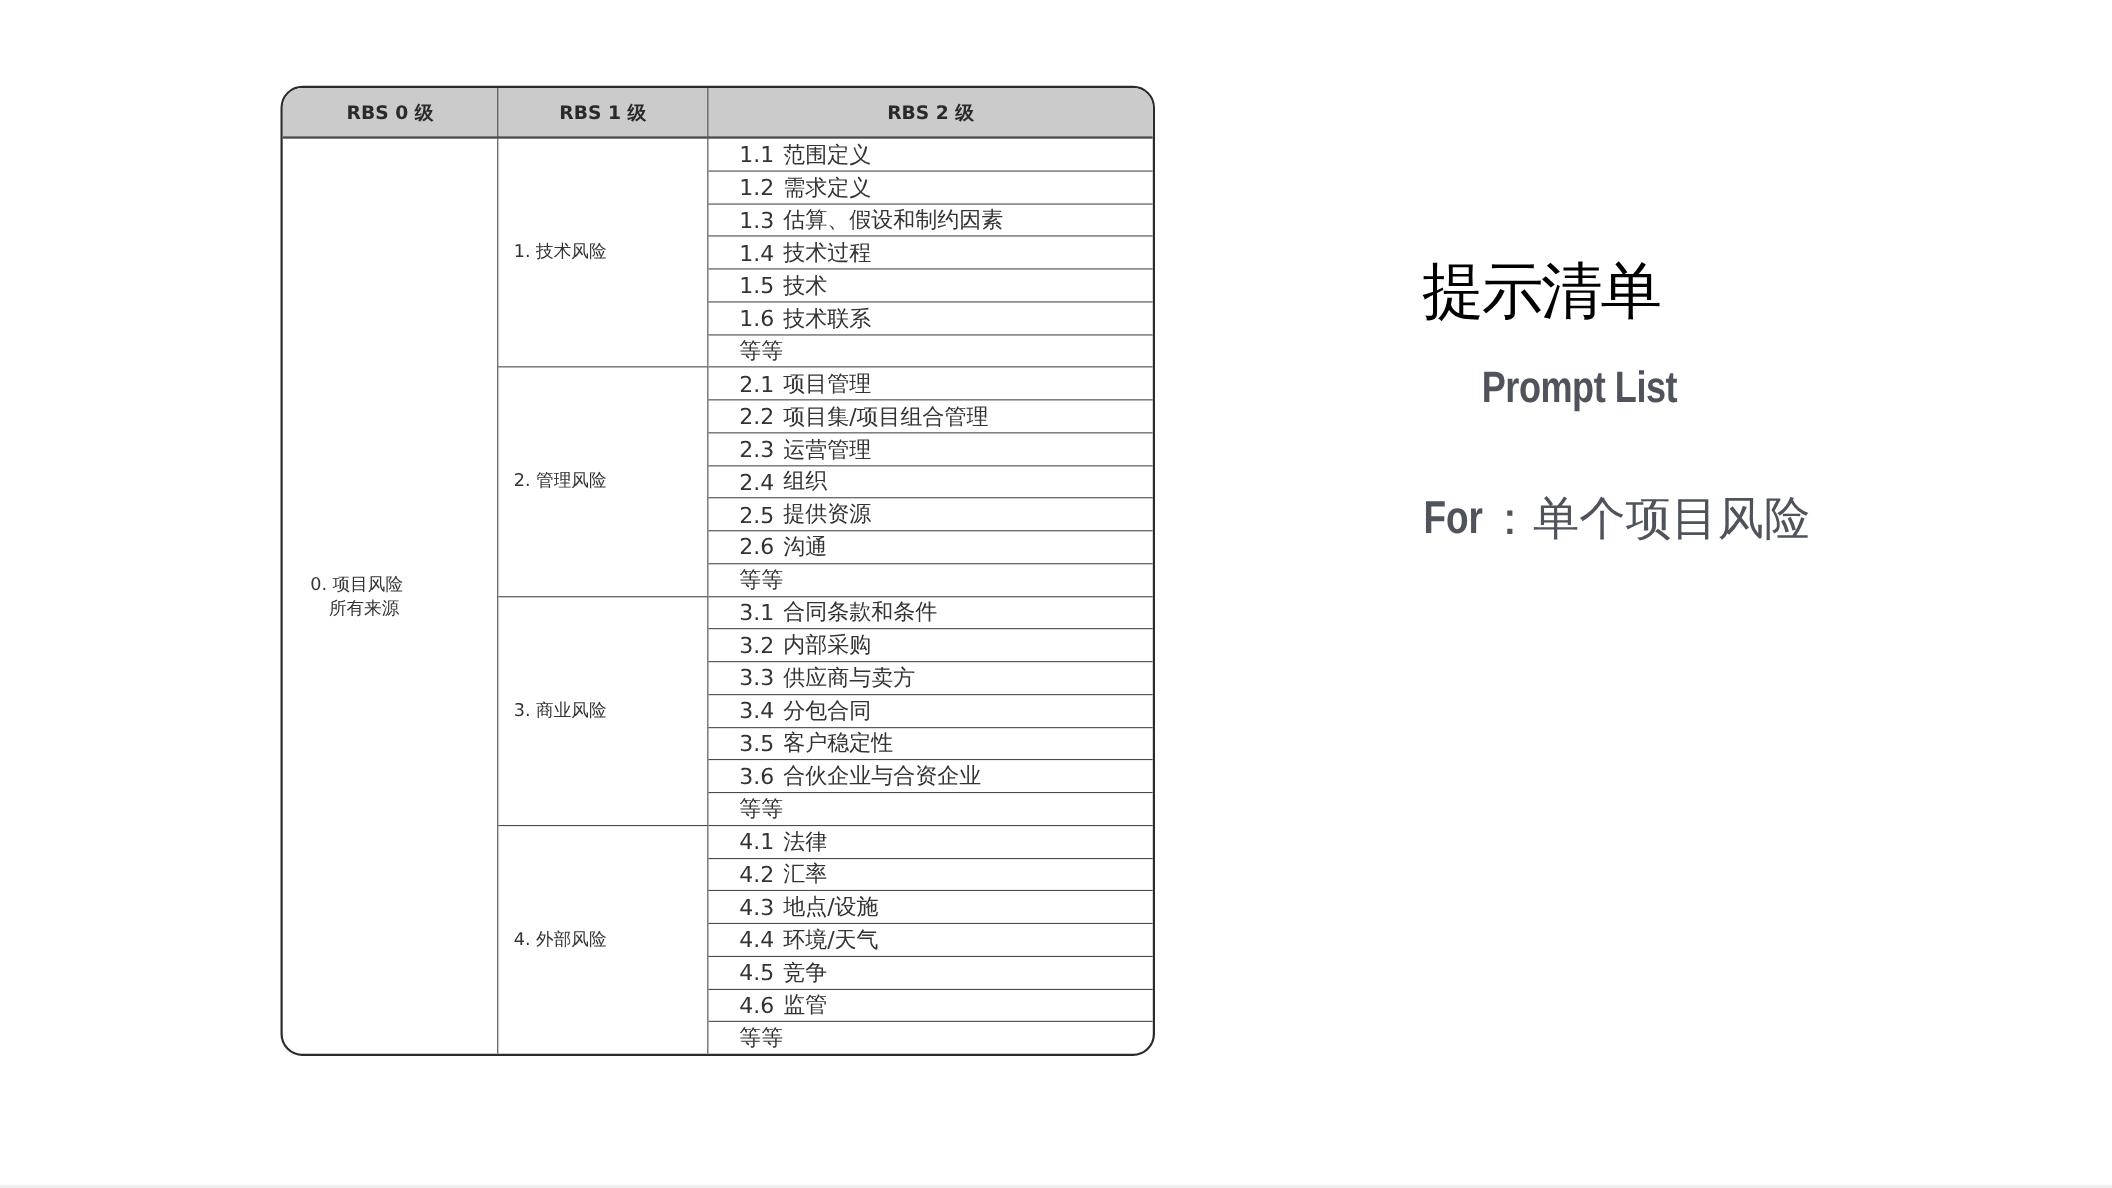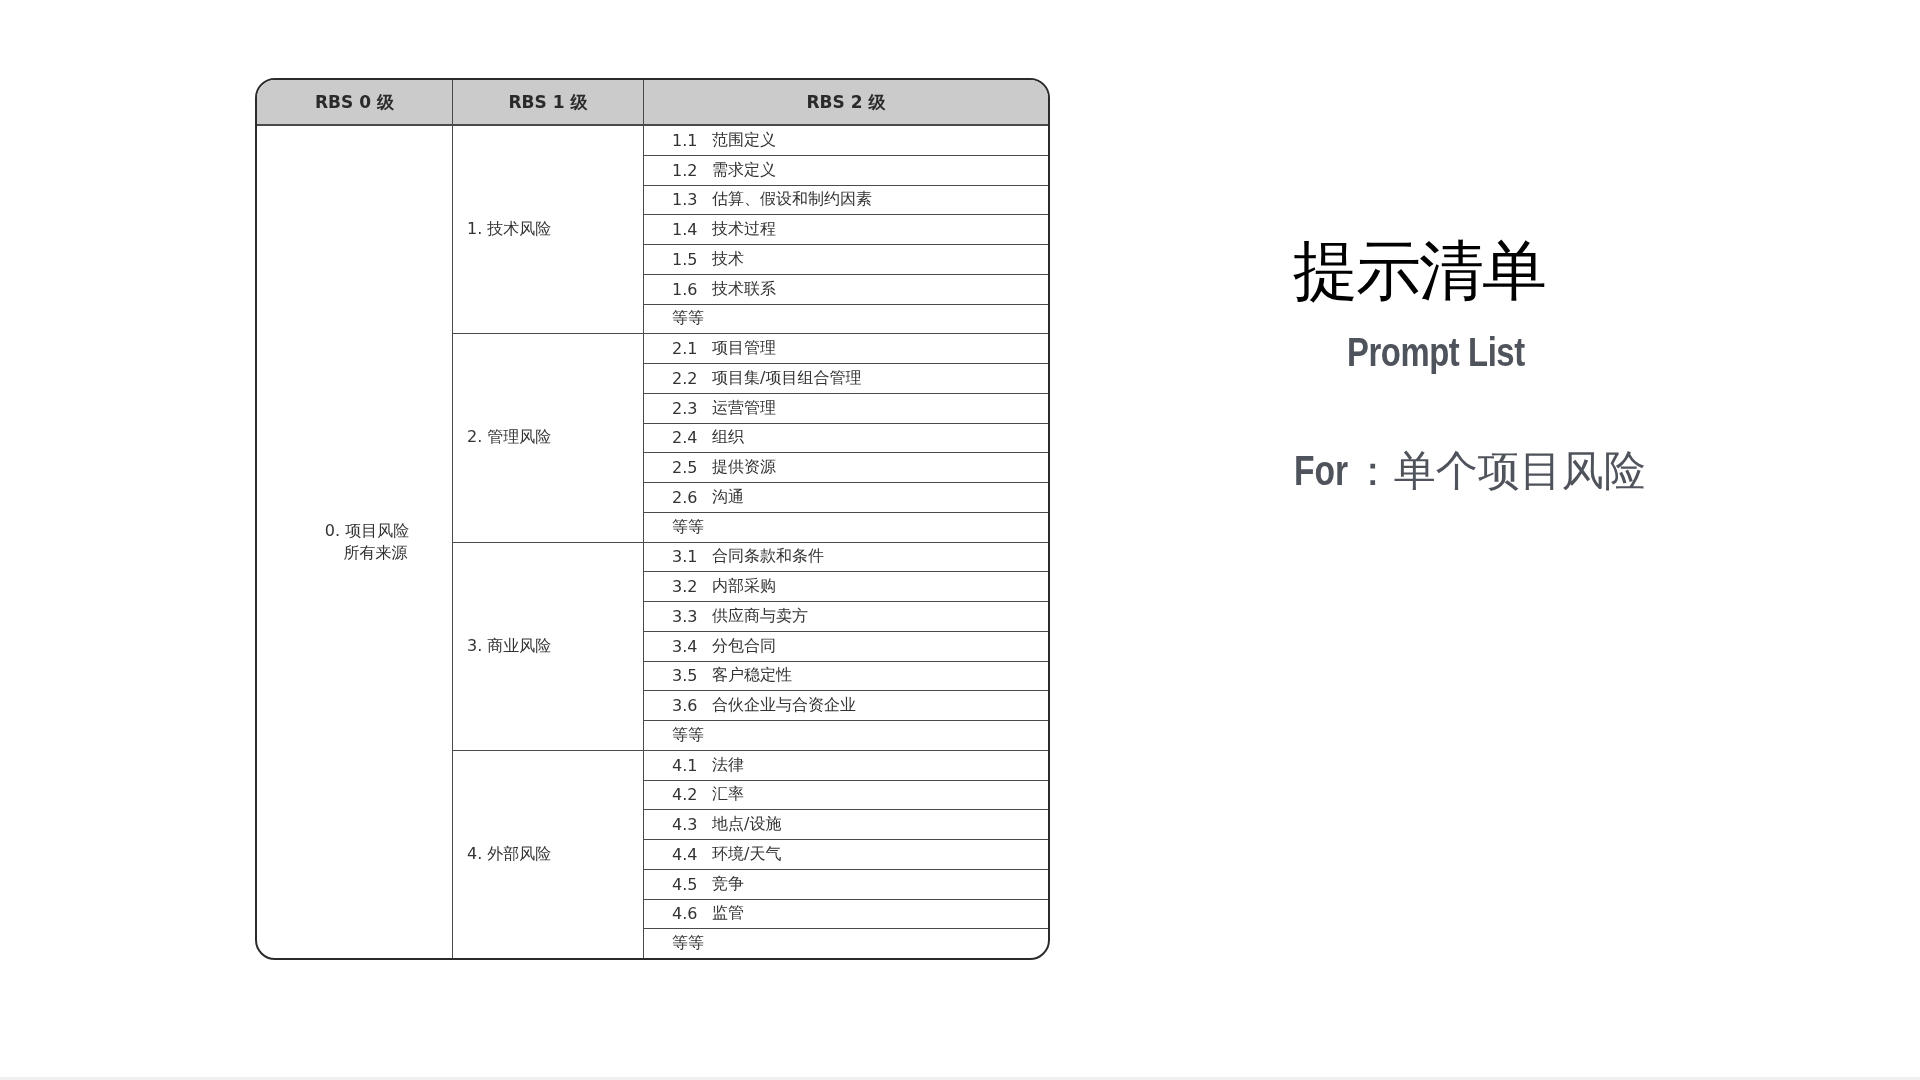--- a/index.html
+++ b/index.html
@@ -12,39 +12,39 @@
     border:2.5px solid #2b2b2b; border-radius:20px; box-sizing:border-box; overflow:hidden;
     display:grid; grid-template-columns:195px 191px 1fr; grid-template-rows:46px 1fr;
   }
   .hdr {
     background:#cbcbcb; display:flex; align-items:center; justify-content:center;
     font-weight:bold; font-size:17px; color:#2a2a2a;
     border-bottom:2px solid #4a4a4a;
   }
   .hdr + .hdr { border-left:1.5px solid #4a4a4a; }
   .col0 {
-    display:flex; flex-direction:column; justify-content:center; align-items:center;
+    display:flex; flex-direction:column; justify-content:center; align-items:flex-start;
     padding-left:25px; font-size:16px; color:#333; line-height:22px;
   }
   .col0 .l2 { padding-left:17px; }
   .col1 { border-left:1.5px solid #4a4a4a; display:flex; flex-direction:column; }
   .col2 { border-left:1.5px solid #4a4a4a; display:flex; flex-direction:column; }
   .grp {
     flex:7 1 0; display:flex; align-items:center; padding-left:14px;
     font-size:16px; color:#333; border-bottom:1.5px solid #4a4a4a;
   }
   .grp:last-child { border-bottom:none; }
   .row {
     flex:1 1 0; display:flex; align-items:center; padding-left:28px;
-    font-size:16px; color:#333; border-bottom:1.5px solid #4a4a4a; box-sizing:border-box;
+    font-size:20px; color:#333; border-bottom:1.5px solid #4a4a4a; box-sizing:border-box;
   }
   .row.last { border-bottom:none; }
   .row .num { width:40px; display:inline-block; }
   .title-cn {
-    position:absolute; left:1293px; top:238px; font-size:65px; color:#000;
+    position:absolute; left:1293px; top:238px; font-size:56px; color:#000;
     letter-spacing:-2px; font-weight:normal; line-height:1;
   }
   .title-en {
     position:absolute; left:1347px; top:332px; font-size:40px; font-weight:bold;
     color:#4f535b; font-family:"Liberation Sans", sans-serif; transform:scaleX(0.82);
     transform-origin:left; line-height:1; letter-spacing:-0.5px;
   }
   .for-line {
     position:absolute; left:1294px; top:450px; font-size:42px; color:#4f535b; line-height:1;text-align:right;
   }

